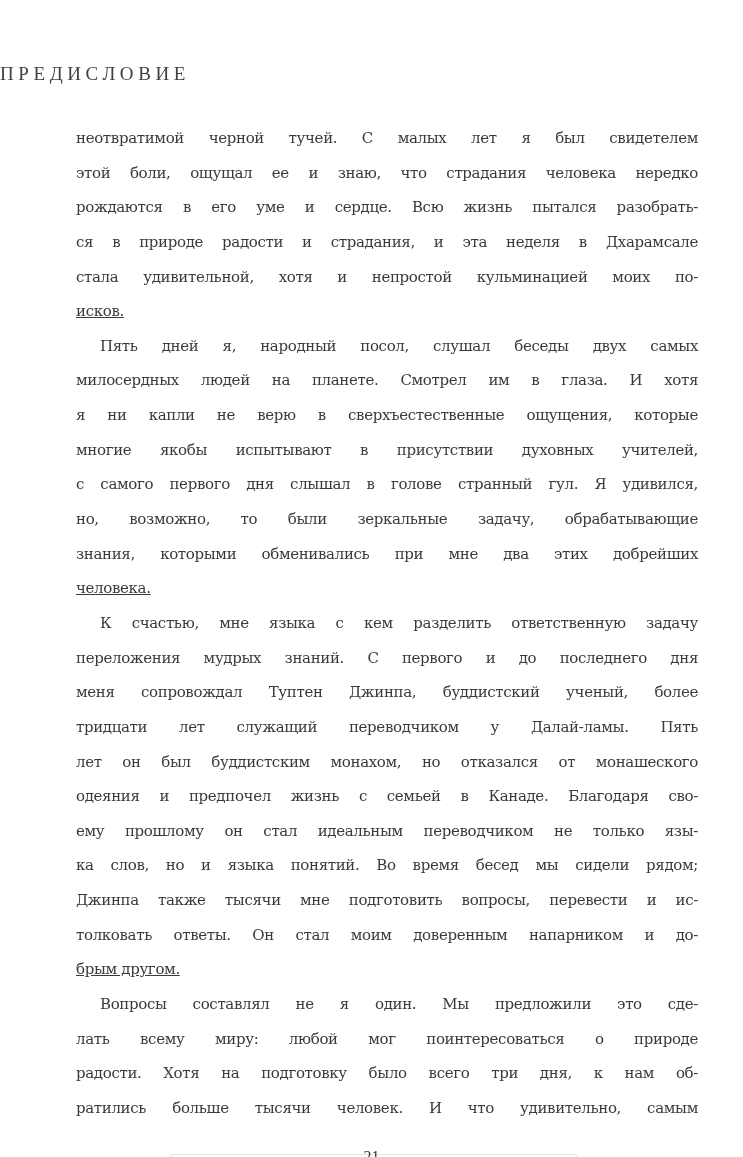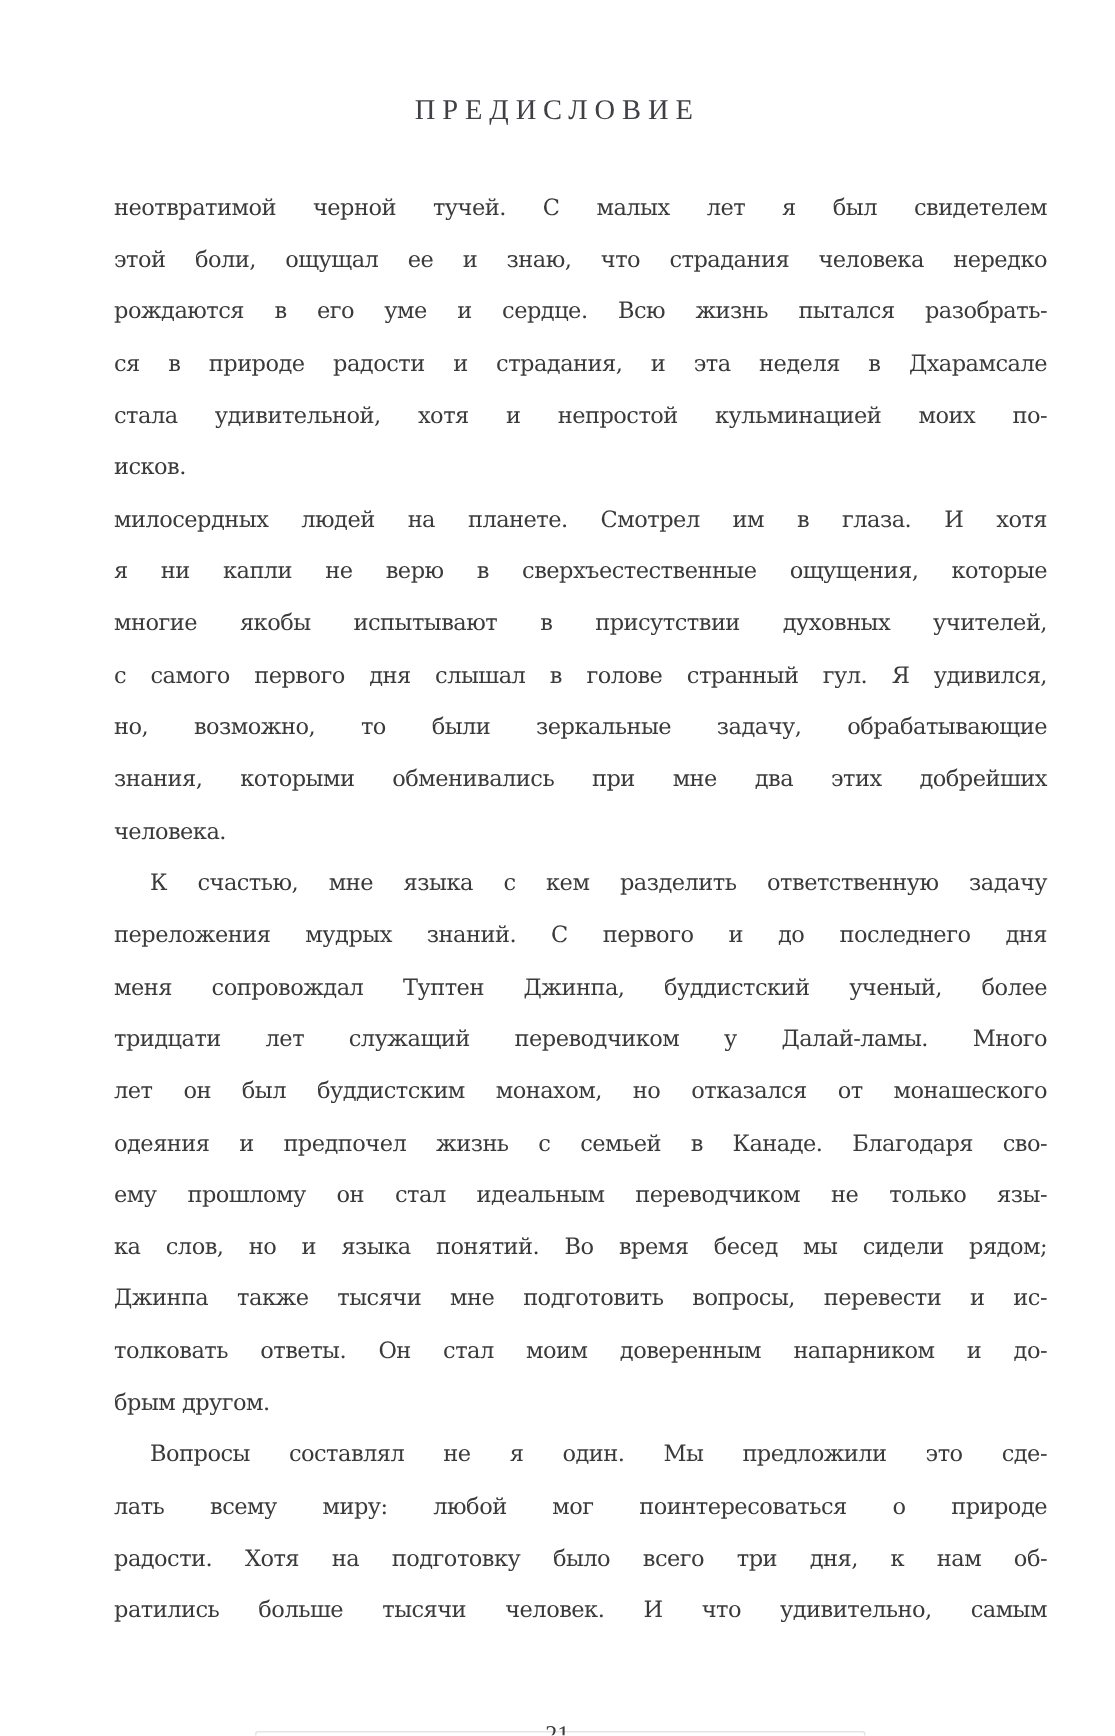--- a/index.html
+++ b/index.html
@@ -13,21 +13,21 @@
       position: relative;
       overflow: hidden;
       font-family: "DejaVu Serif", "Liberation Serif", serif;
       color: #3a3a3a;
     }
     .running-head {
       position: absolute;
       top: 63px;
       left: 0;
       width: 743px;
-      text-align: center;
+      text-align: left;
       font-family: "Liberation Serif", "DejaVu Serif", serif;
       font-size: 19px;
       letter-spacing: 4.6px;
       color: #3f3f46;
     }
     .text-block {
       position: absolute;
       left: 76px;
       top: 121px;
       width: 622px;
@@ -38,20 +38,21 @@
       line-height: 34.65px;
       font-size: 15px;
       white-space: nowrap;
       text-align: justify;
       text-align-last: justify;
       letter-spacing: -0.35px;
     }
     .line.last {
       text-align: right;
       text-align-last: left;
+      text-decoration: underline;
     }
     .line.indent {
       padding-left: 24px;
     }
     .page-footer-box {
       position: absolute;
       left: 170px;
       top: 1154px;
       width: 405px;
       height: 20px;
@@ -83,34 +84,35 @@
   <div>
     <span class="line">неотвратимой черной тучей. С малых лет я был свидетелем</span>
     <span class="line">этой боли, ощущал ее и знаю, что страдания человека нередко</span>
     <span class="line">рождаются в его уме и сердце. Всю жизнь пытался разобрать-</span>
     <span class="line">ся в природе радости и страдания, и эта неделя в Дхарамсале</span>
     <span class="line">стала удивительной, хотя и непростой кульминацией моих по-</span>
     <span class="line last">исков.</span>
   </div>
 
   <div>
+    <span class="line indent">Пять дней я, народный посол, слушал беседы двух самых</span>
     <span class="line">милосердных людей на планете. Смотрел им в глаза. И хотя</span>
     <span class="line">я ни капли не верю в сверхъестественные ощущения, которые</span>
     <span class="line">многие якобы испытывают в присутствии духовных учителей,</span>
     <span class="line">с самого первого дня слышал в голове странный гул. Я удивился,</span>
     <span class="line">но, возможно, то были зеркальные задачу, обрабатывающие</span>
     <span class="line">знания, которыми обменивались при мне два этих добрейших</span>
     <span class="line last">человека.</span>
   </div>
 
   <div>
     <span class="line indent">К счастью, мне языка с кем разделить ответственную задачу</span>
     <span class="line">переложения мудрых знаний. С первого и до последнего дня</span>
     <span class="line">меня сопровождал Туптен Джинпа, буддистский ученый, более</span>
-    <span class="line">тридцати лет служащий переводчиком у Далай-ламы. Много</span>
+    <span class="line">тридцати лет служащий переводчиком у Далай-ламы. Пять</span>
     <span class="line">лет он был буддистским монахом, но отказался от монашеского</span>
     <span class="line">одеяния и предпочел жизнь с семьей в Канаде. Благодаря сво-</span>
     <span class="line">ему прошлому он стал идеальным переводчиком не только язы-</span>
     <span class="line">ка слов, но и языка понятий. Во время бесед мы сидели рядом;</span>
     <span class="line">Джинпа также тысячи мне подготовить вопросы, перевести и ис-</span>
     <span class="line">толковать ответы. Он стал моим доверенным напарником и до-</span>
     <span class="line last">брым другом.</span>
   </div>
 
   <div>

